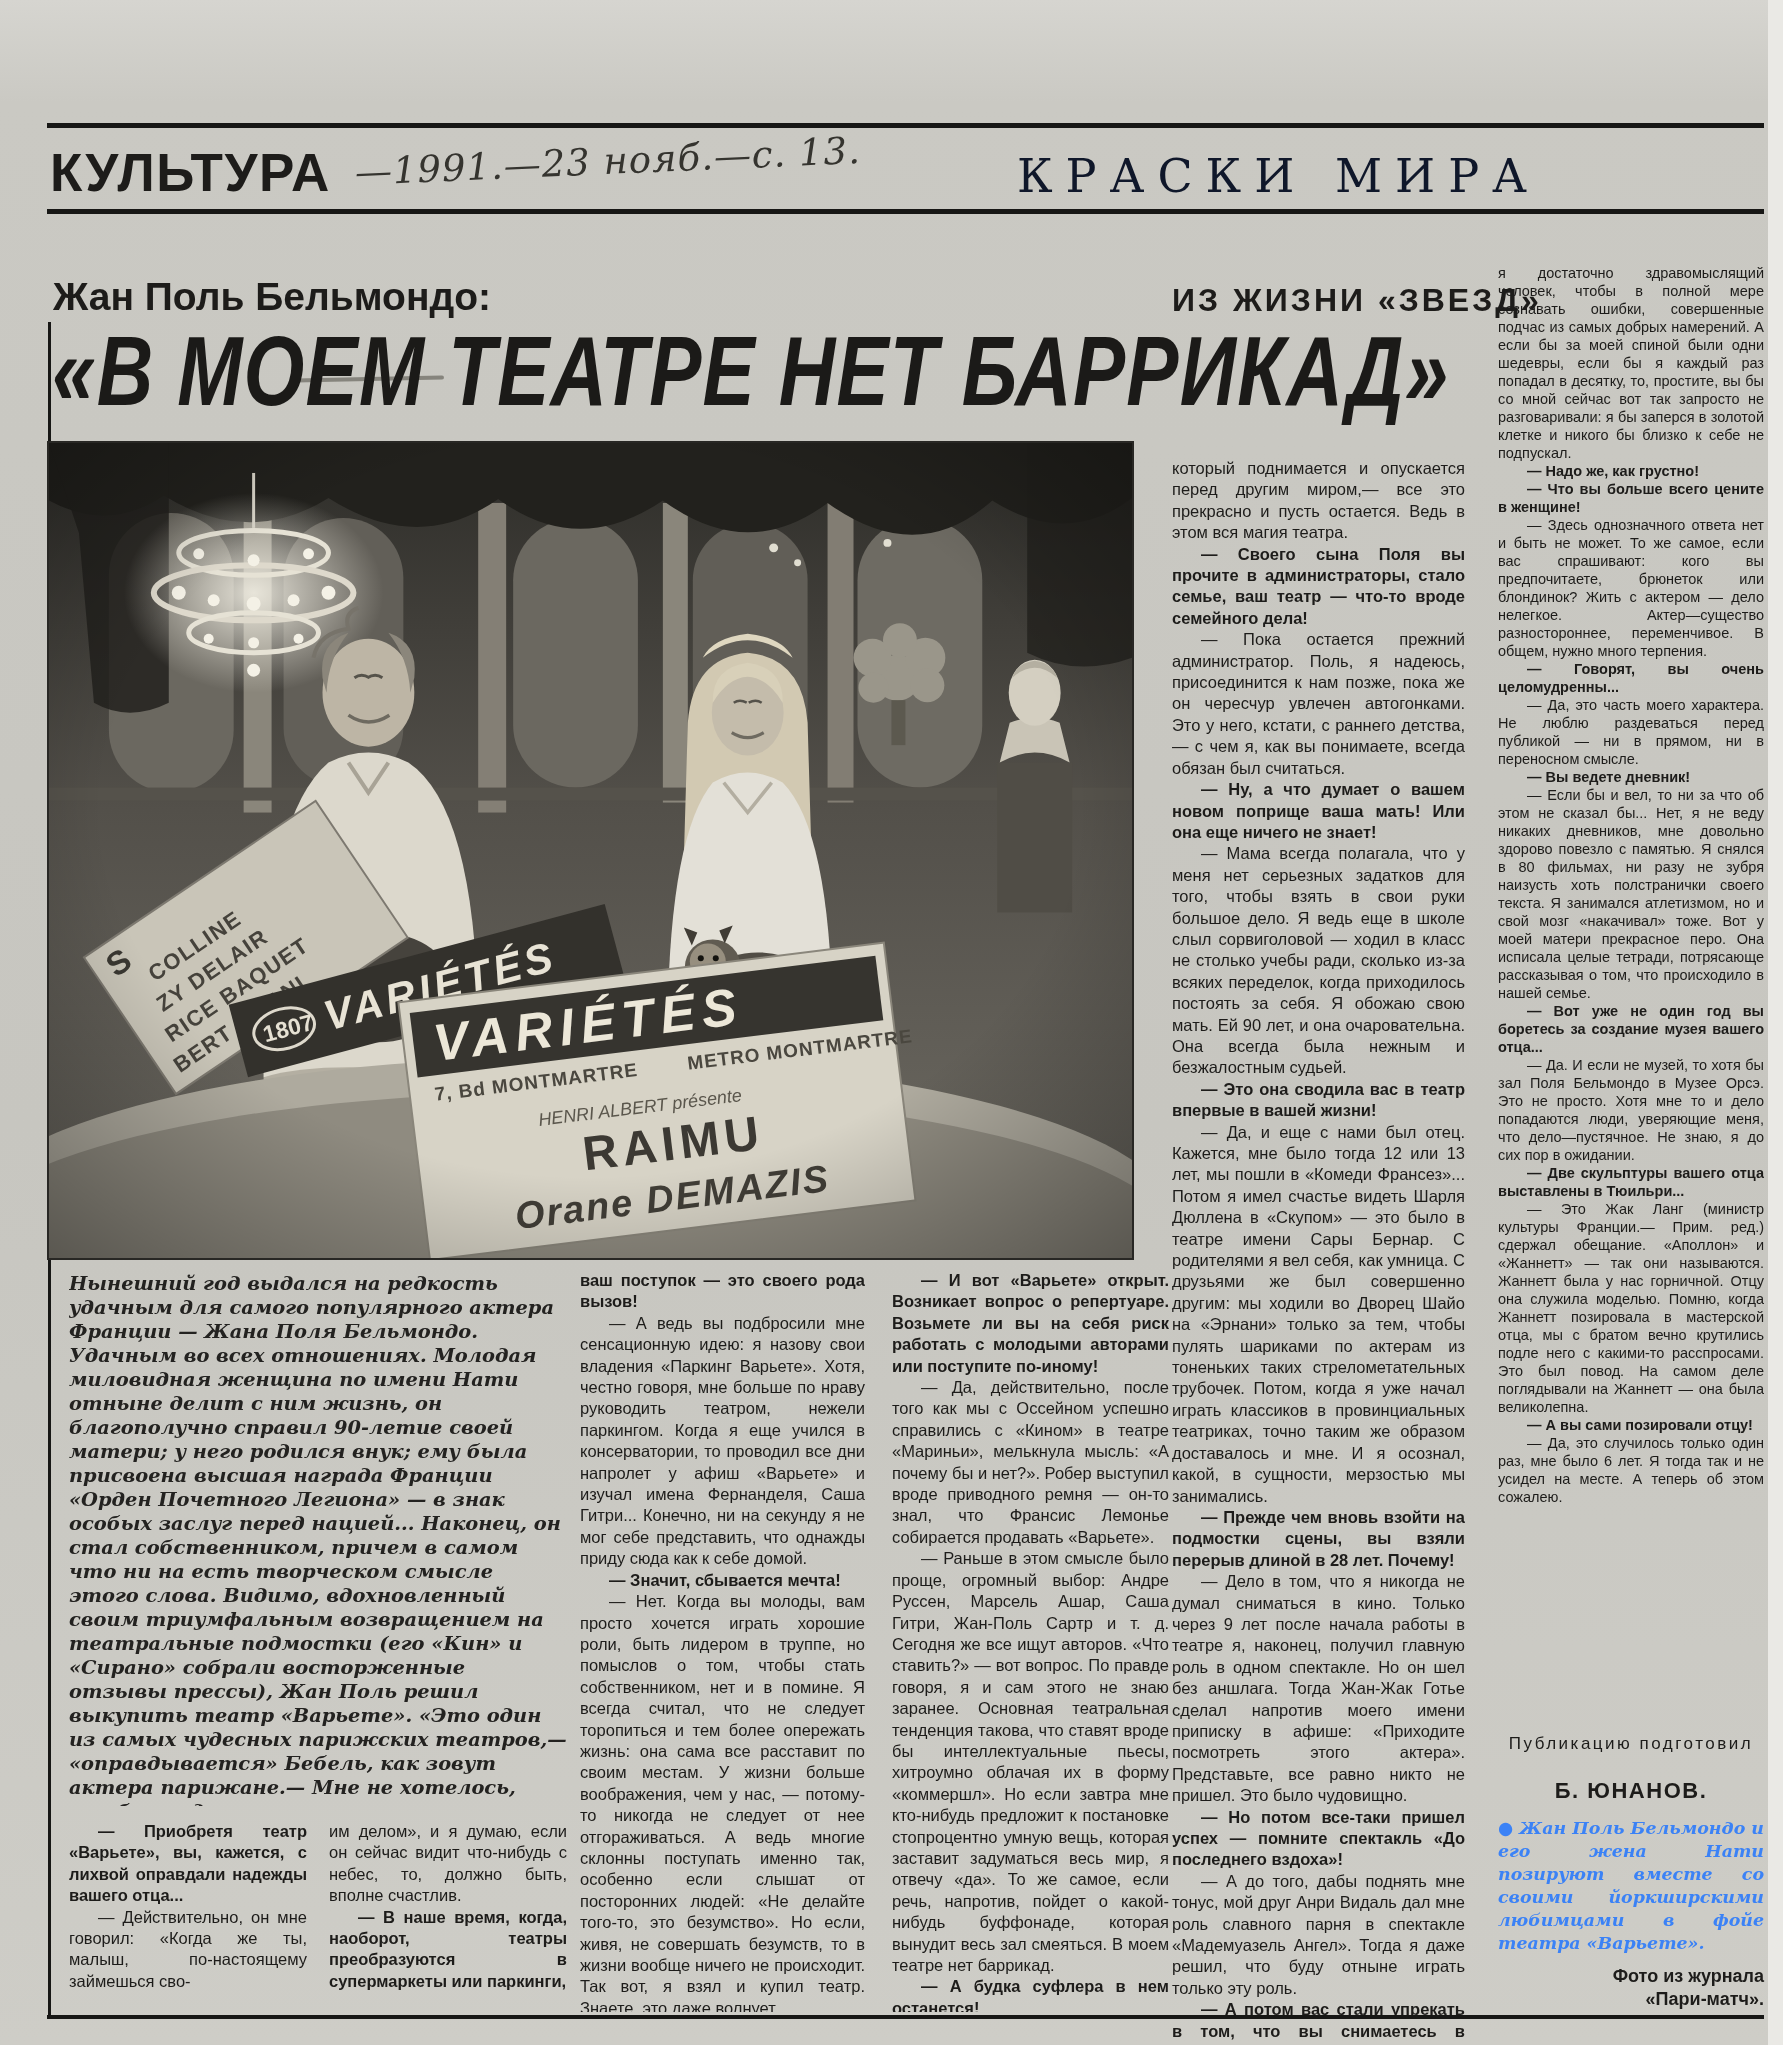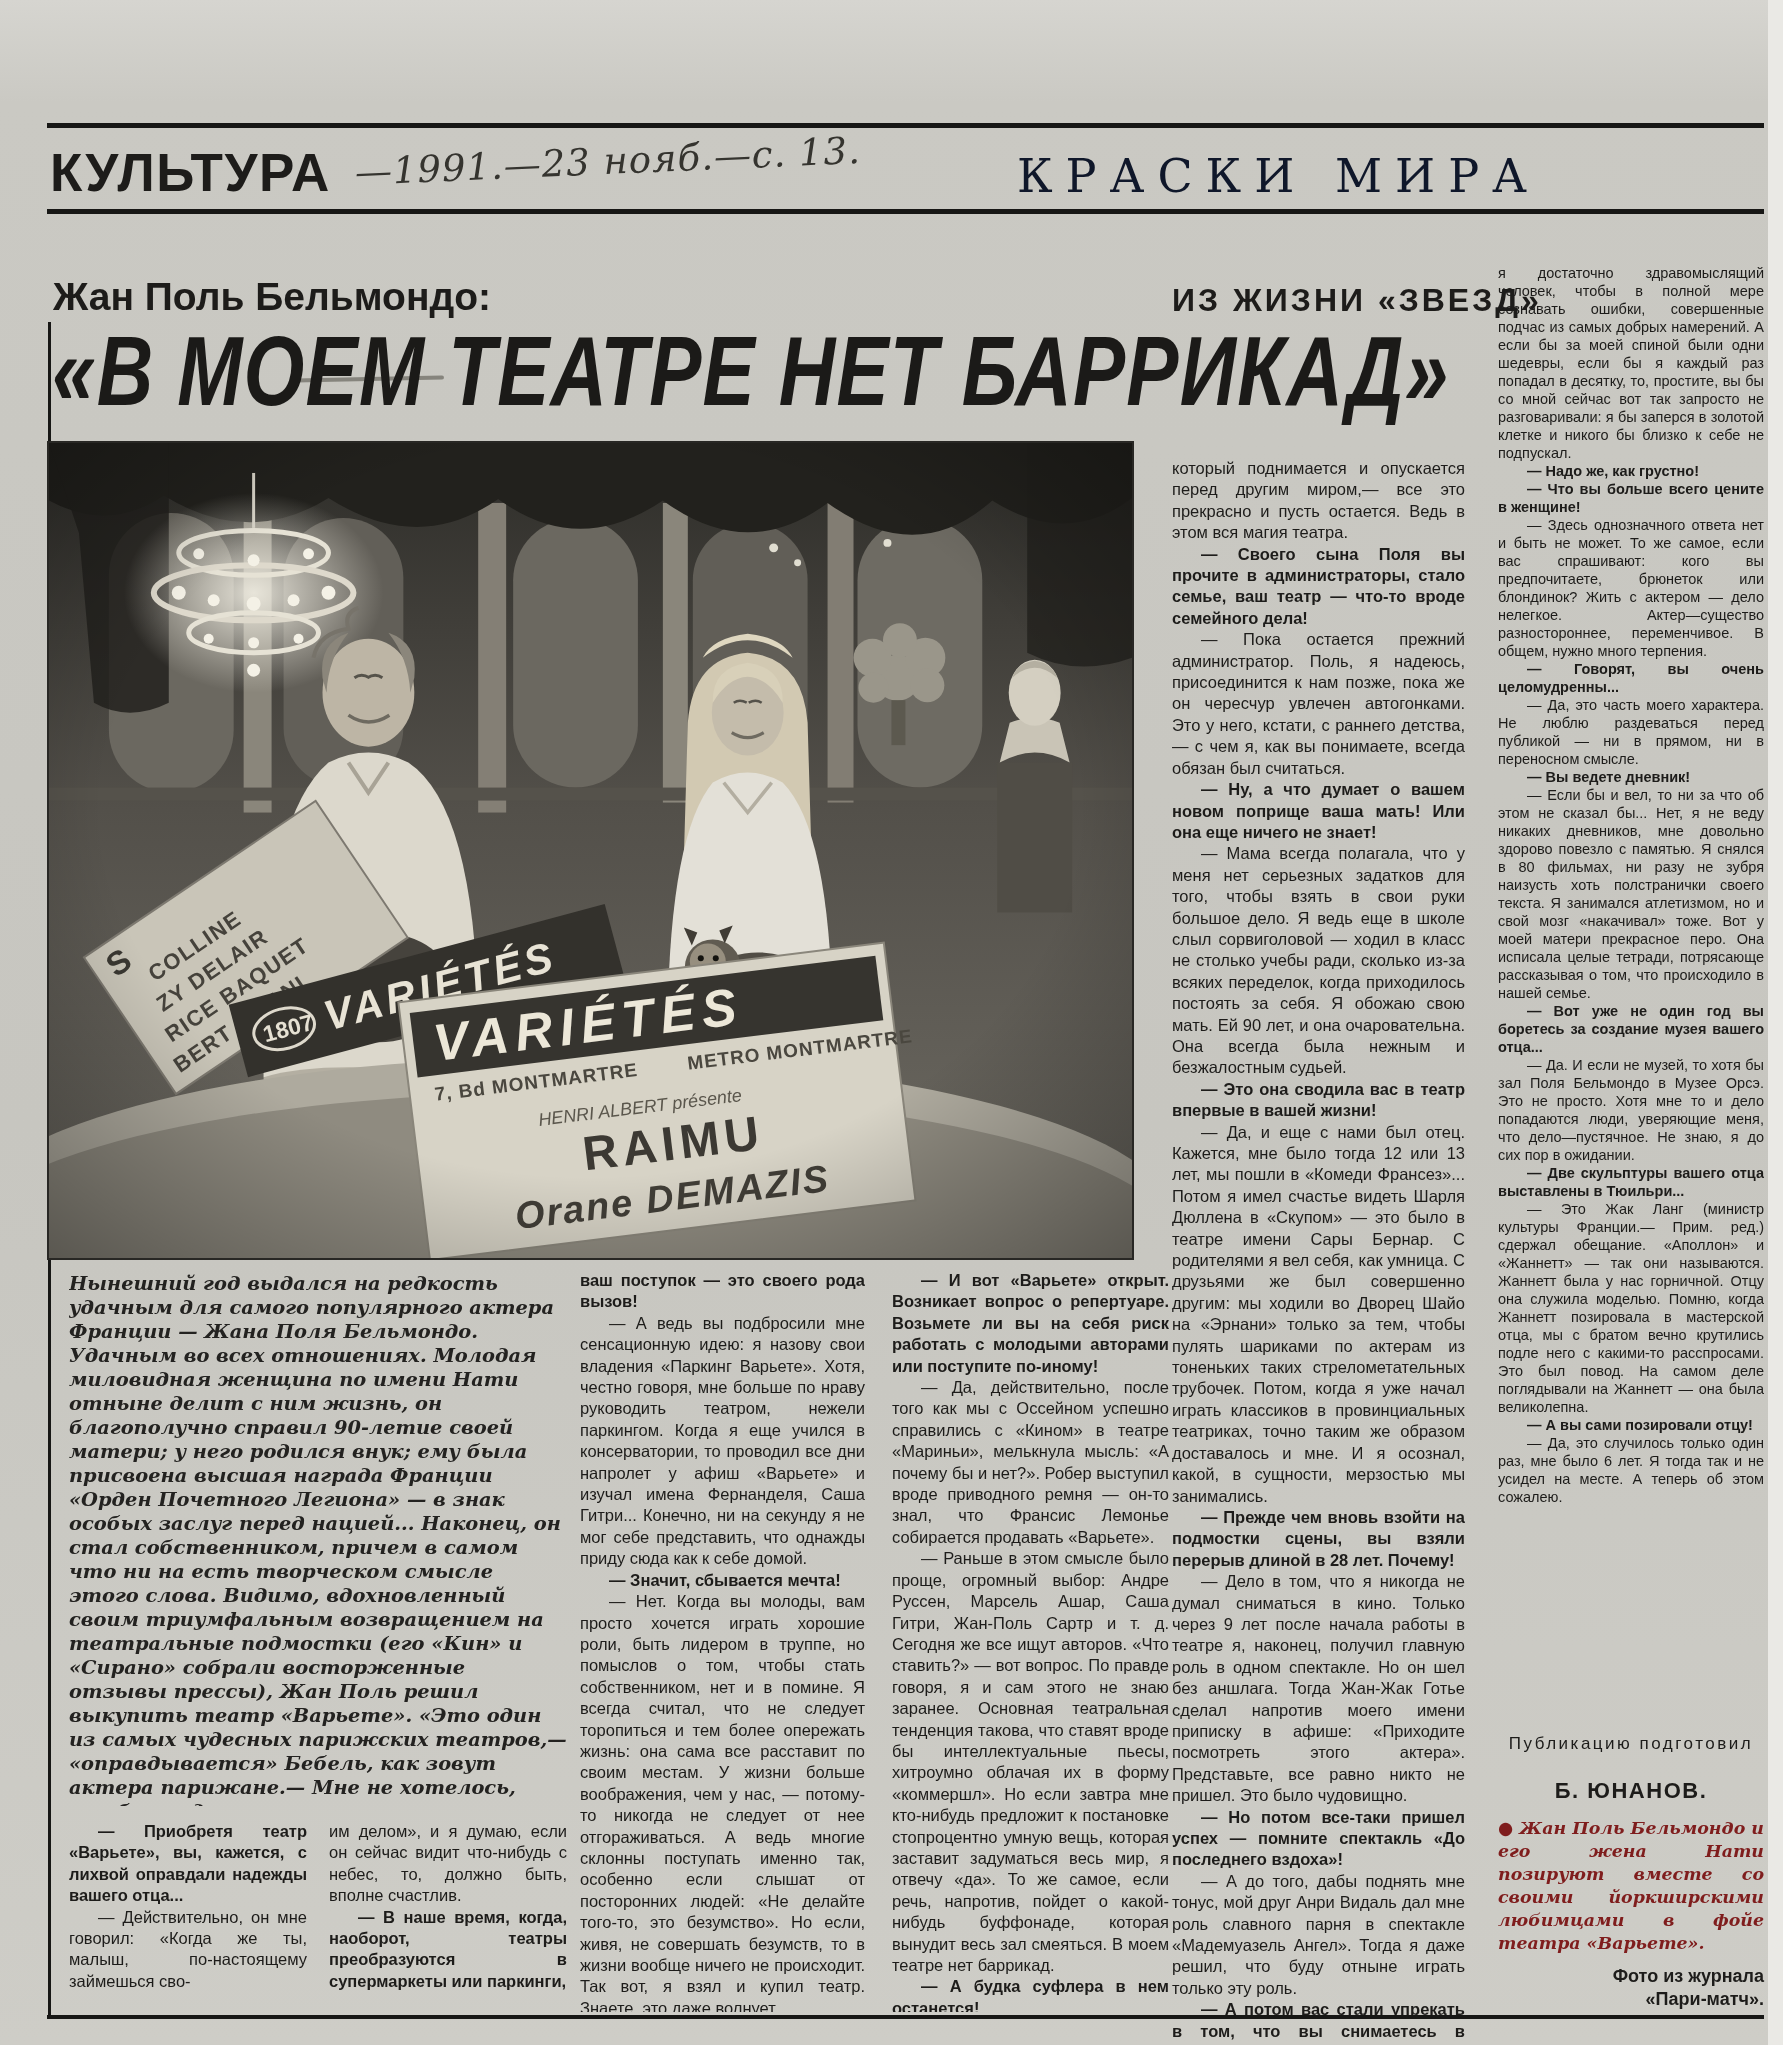--- a/index.html
+++ b/index.html
@@ -25,21 +25,21 @@
   #intro{font-family:"DejaVu Serif",serif;font-style:italic;font-weight:700;
     font-size:19.4px;line-height:24px;text-align:left;overflow:hidden;color:#232220;}
   .bodytext{font-size:16.5px;line-height:21.4px;}
   #col4-text{font-size:16.5px;line-height:21.4px;}
   #col5{display:flex;flex-direction:column;}
   #col5-text{flex:1;overflow:hidden;font-size:14.5px;line-height:18px;}
   .credits{padding-top:9px;}
   .credits .label{font-size:17px;text-align:center;letter-spacing:2.5px;}
   .credits .author{font-size:22px;font-weight:700;text-align:center;letter-spacing:1.5px;margin:24px 0 13px;}
   .credits .caption{font-family:"DejaVu Serif",serif;font-style:italic;font-weight:700;
-    font-size:17.4px;line-height:23px;text-align:justify;color:#7f1d1d;}
+    font-size:17.4px;line-height:23px;text-align:justify;color:#3b82f6;}
   .credits .photocredit{font-size:18px;font-weight:700;text-align:right;line-height:23px;}
   .credits .photocredit .l1{margin-top:10px;}
   #kicker-underline{background:#6f6d66;opacity:.75;border-radius:2px;transform:rotate(-1.2deg);}
   #photo-frame{border:2.5px solid #282724;box-sizing:border-box;background:#3a3835;}
   svg text{font-family:"Liberation Sans",sans-serif;}
 </style>
 </head>
 <body>
 
 <div id="page">

